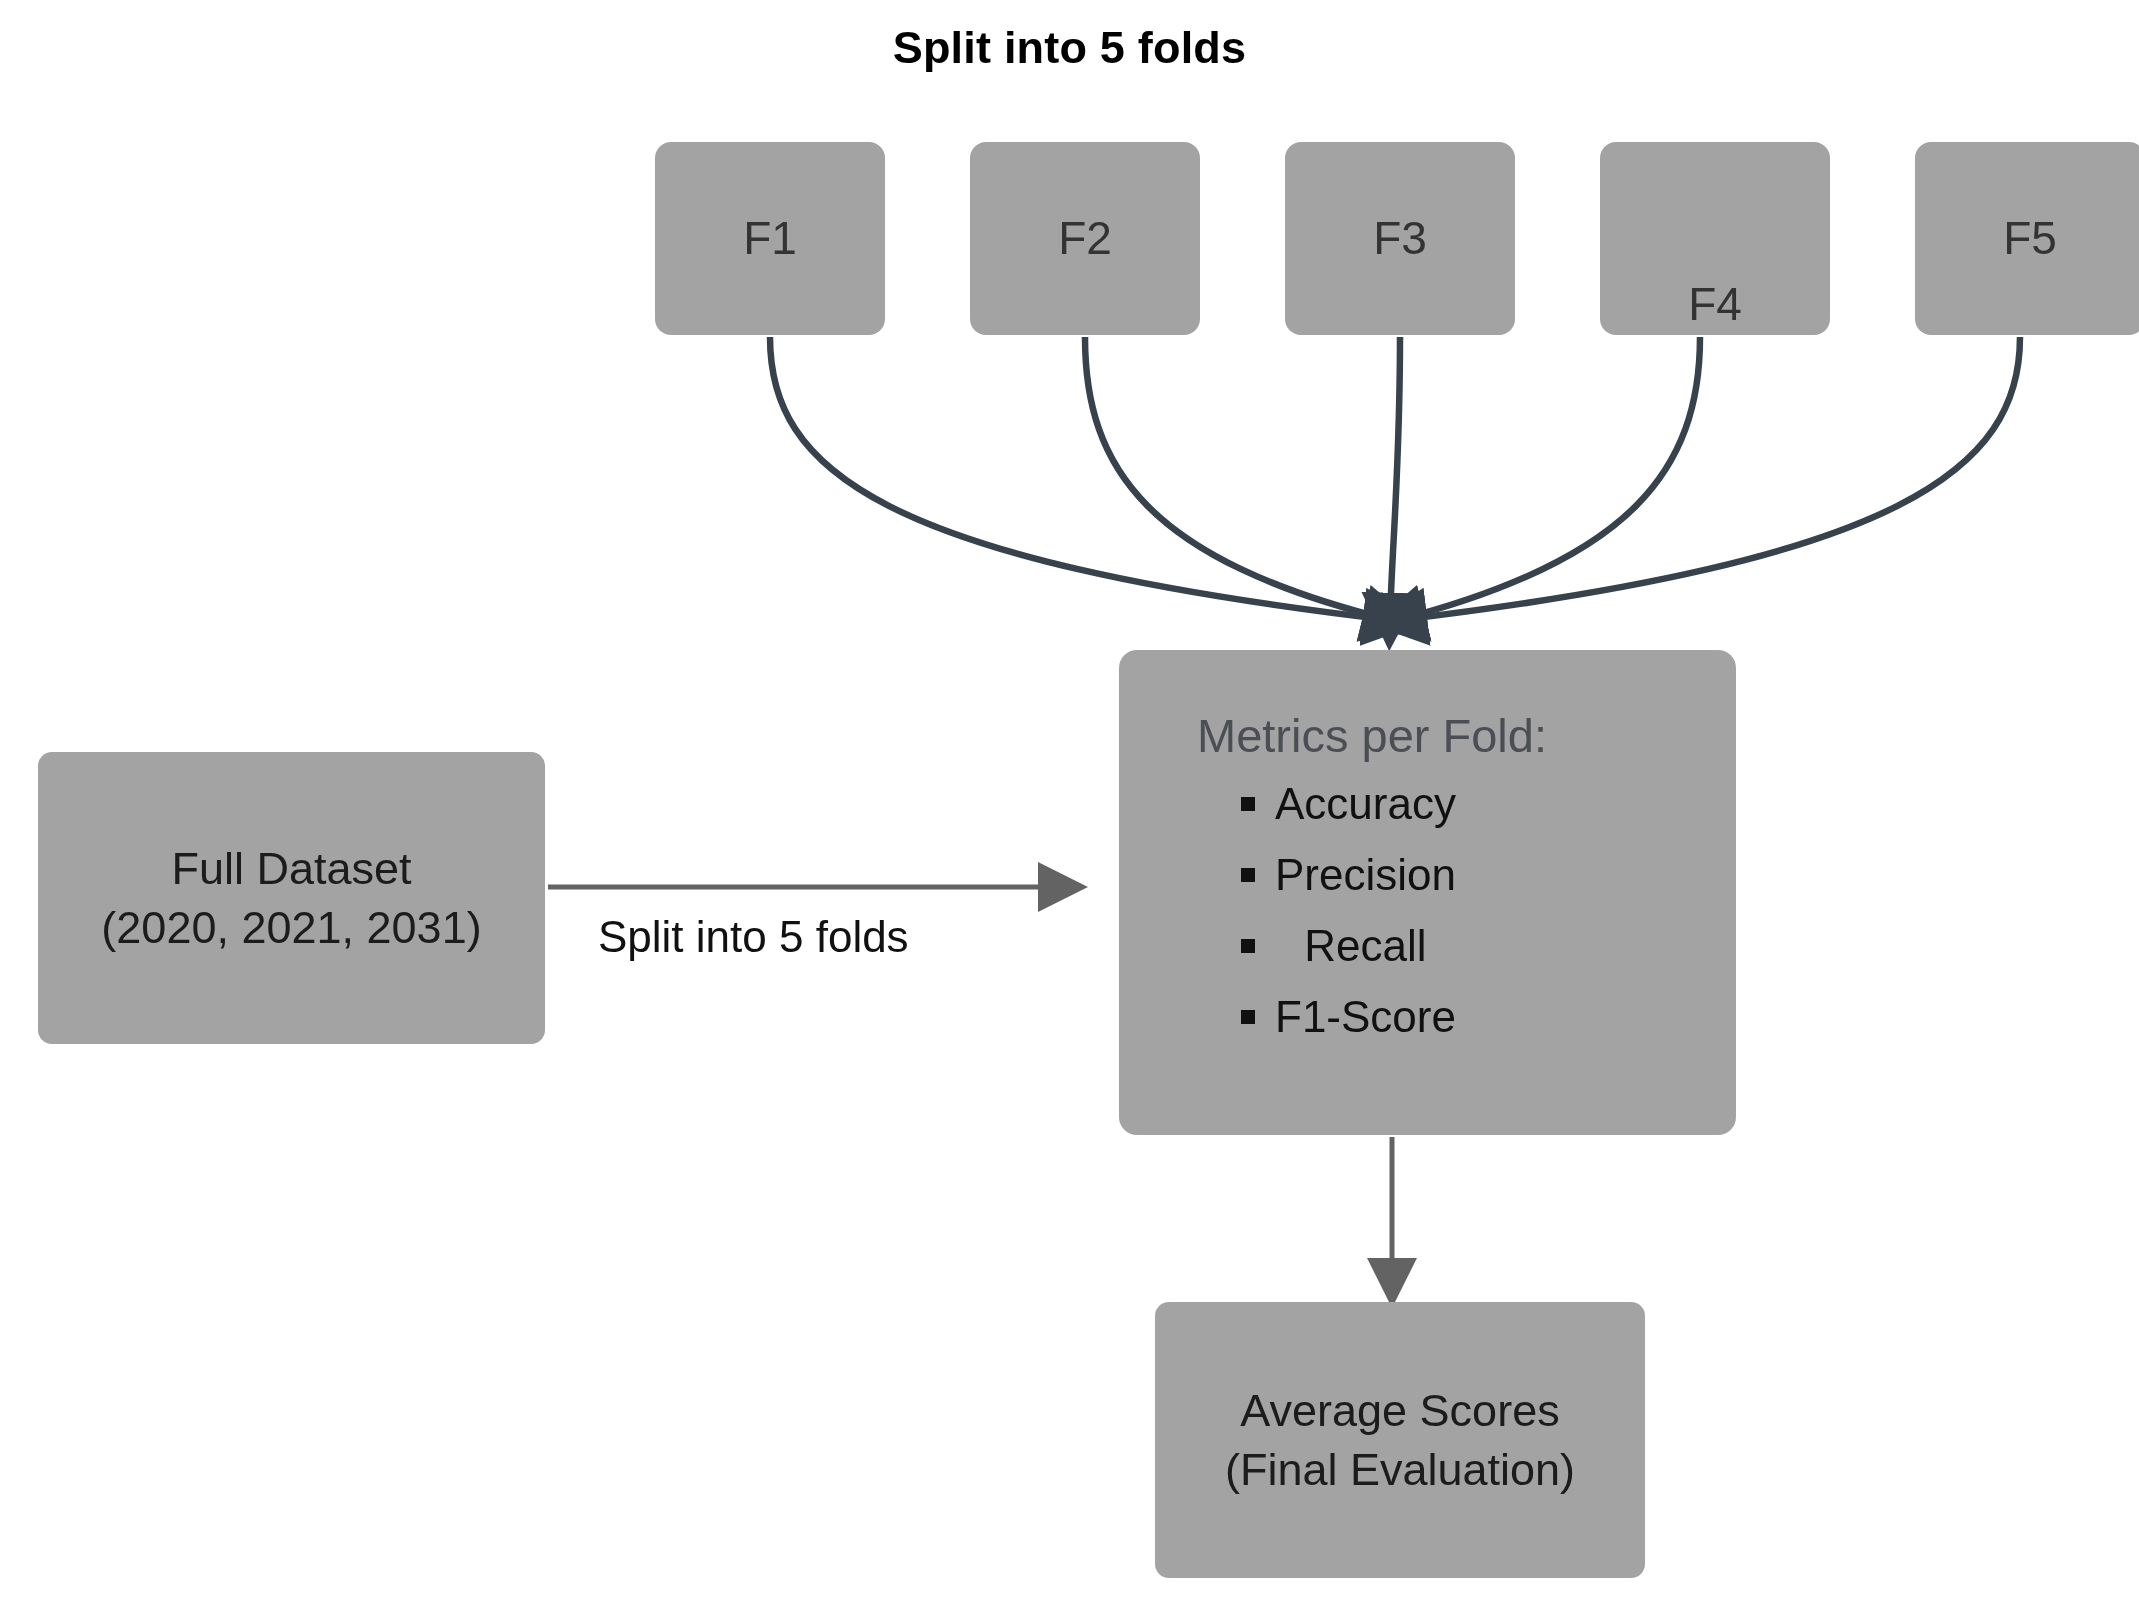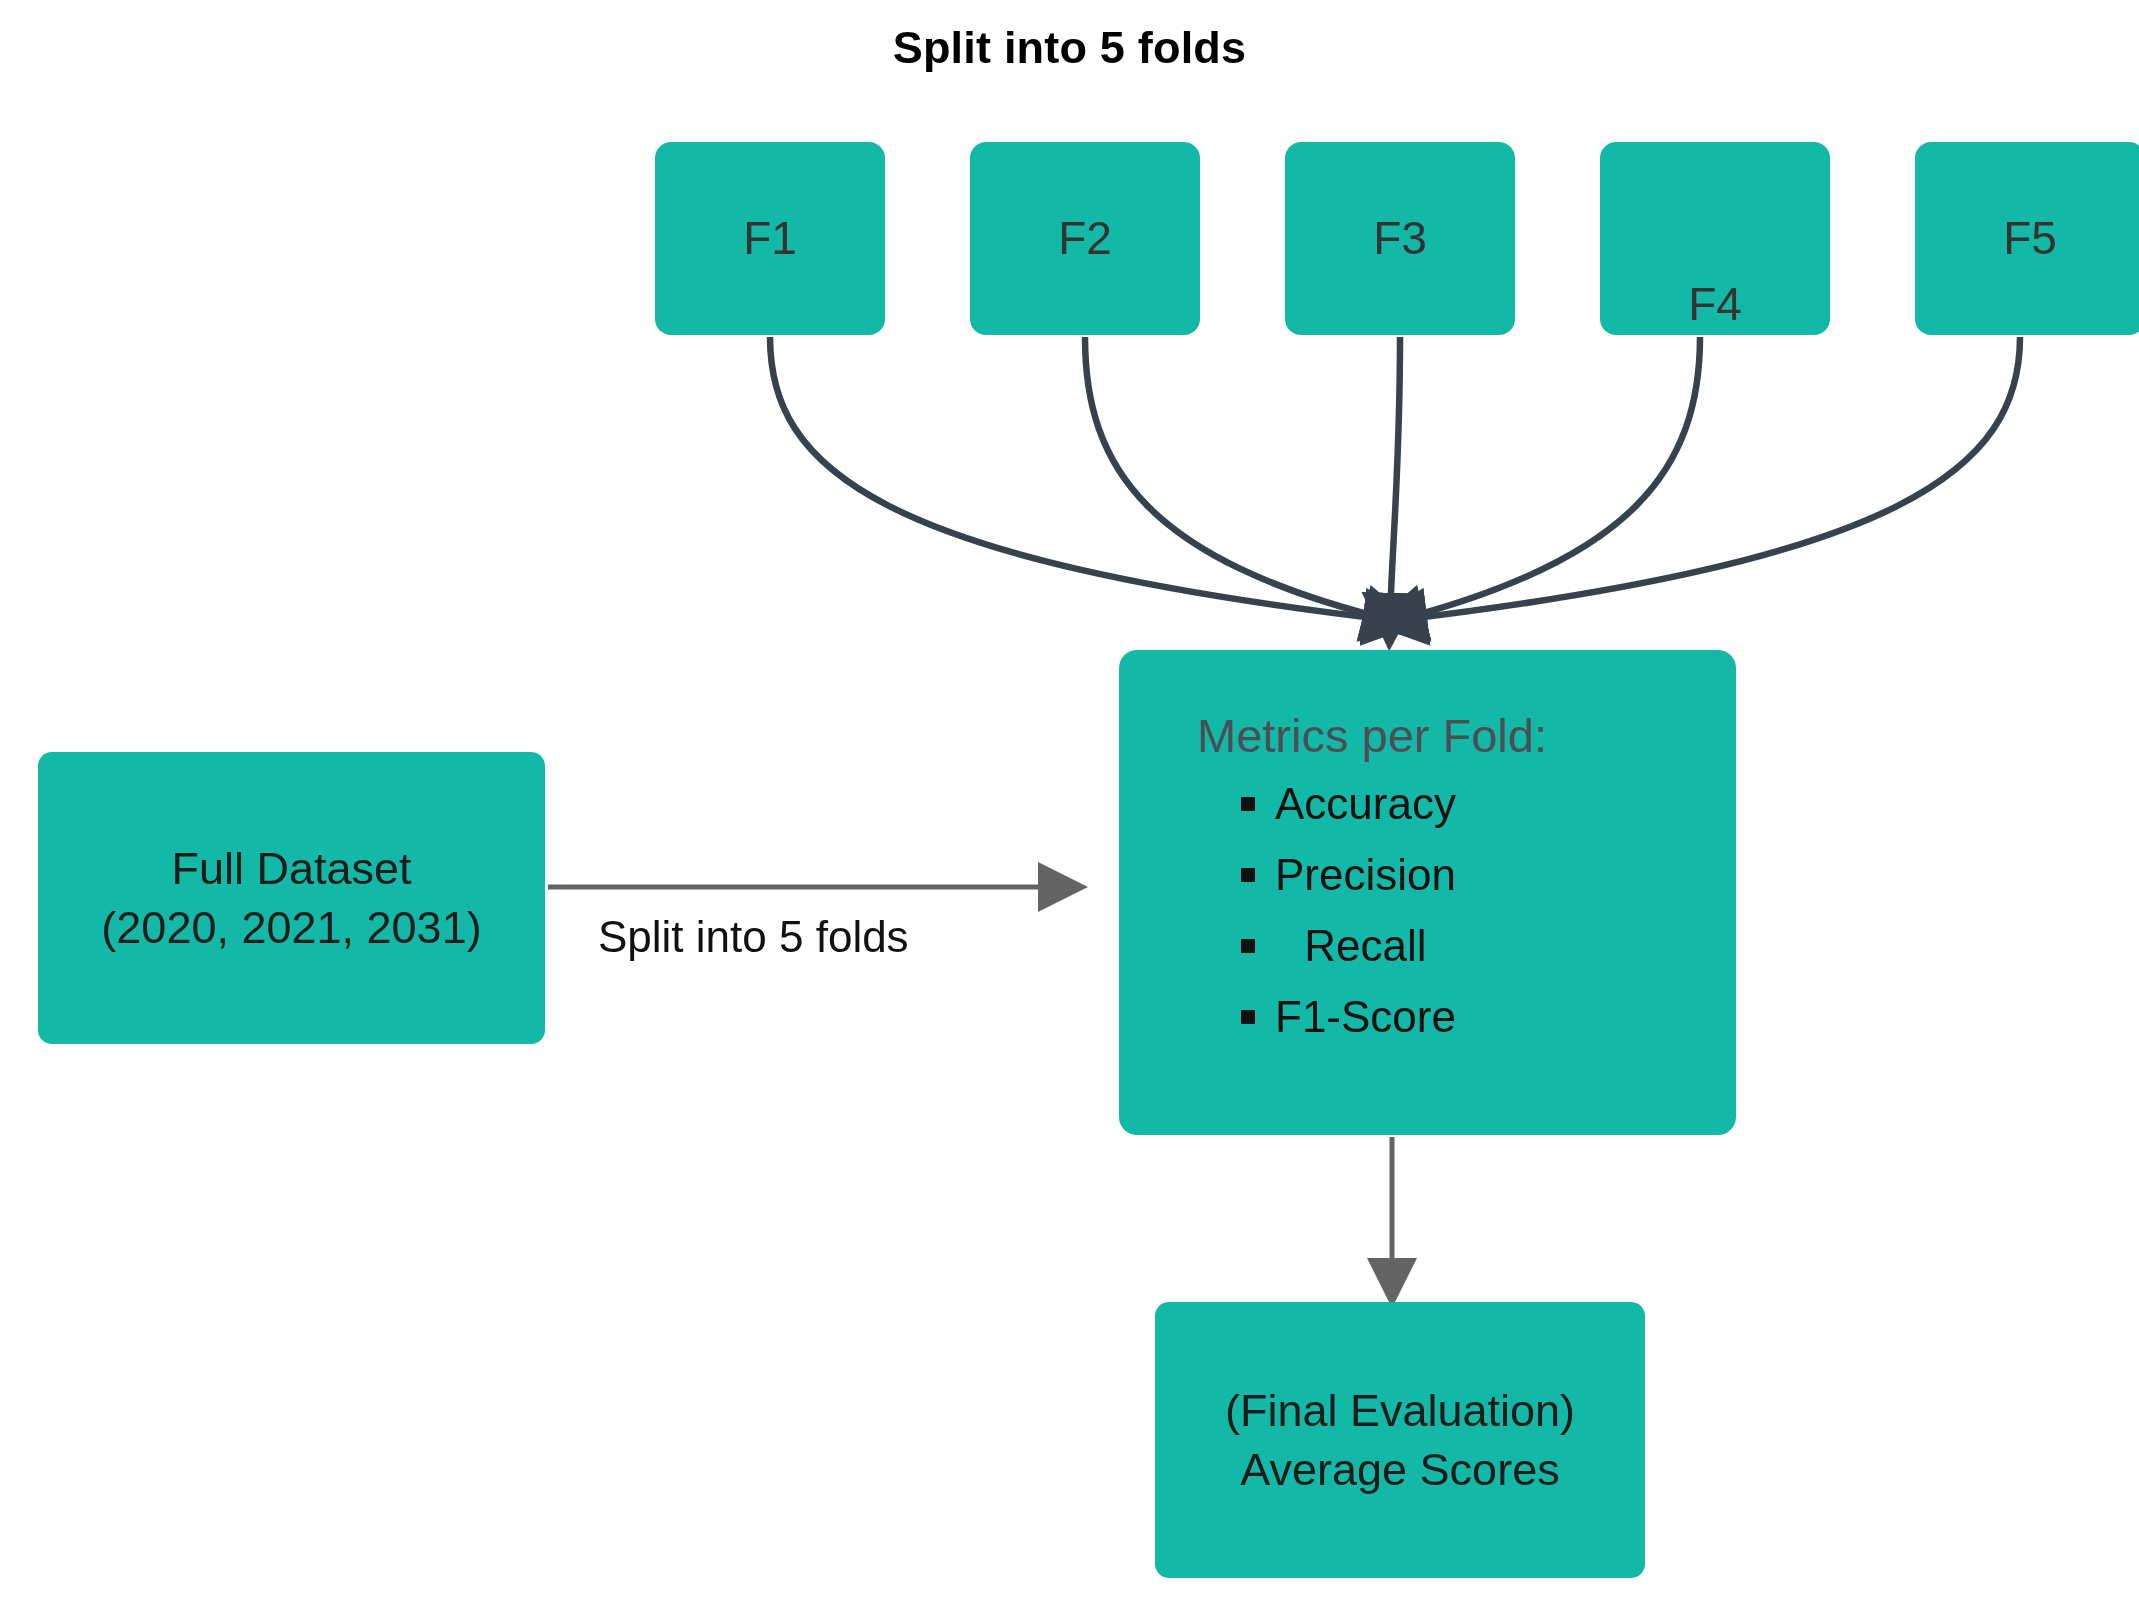--- a/index.html
+++ b/index.html
@@ -21,21 +21,21 @@
   #edges {
     position: absolute;
     left: 0;
     top: 0;
     width: 2139px;
     height: 1622px;
     pointer-events: none;
   }
   .node {
     position: absolute;
-    background: #14b8a6;
+    background: #a3a3a3;
     border-radius: 14px;
     box-sizing: border-box;
     display: flex;
     align-items: center;
     justify-content: center;
     text-align: center;
     color: #1c1c1c;
     line-height: 1.32;
   }
   .fold-node {
@@ -219,18 +219,18 @@
       </li>
       <li>
         <span class="bullet"></span>
         <span>F1-Score</span>
       </li>
     </ul>
   </div>
 
   <div class="node" id="average-node">
     <span class="nodetext-wrap">
+      <span class="nodeline">Average Scores</span>
       <span class="nodeline">(Final Evaluation)</span>
-      <span class="nodeline">Average Scores</span>
     </span>
   </div>
 
 </div>
 
 </body></html>

